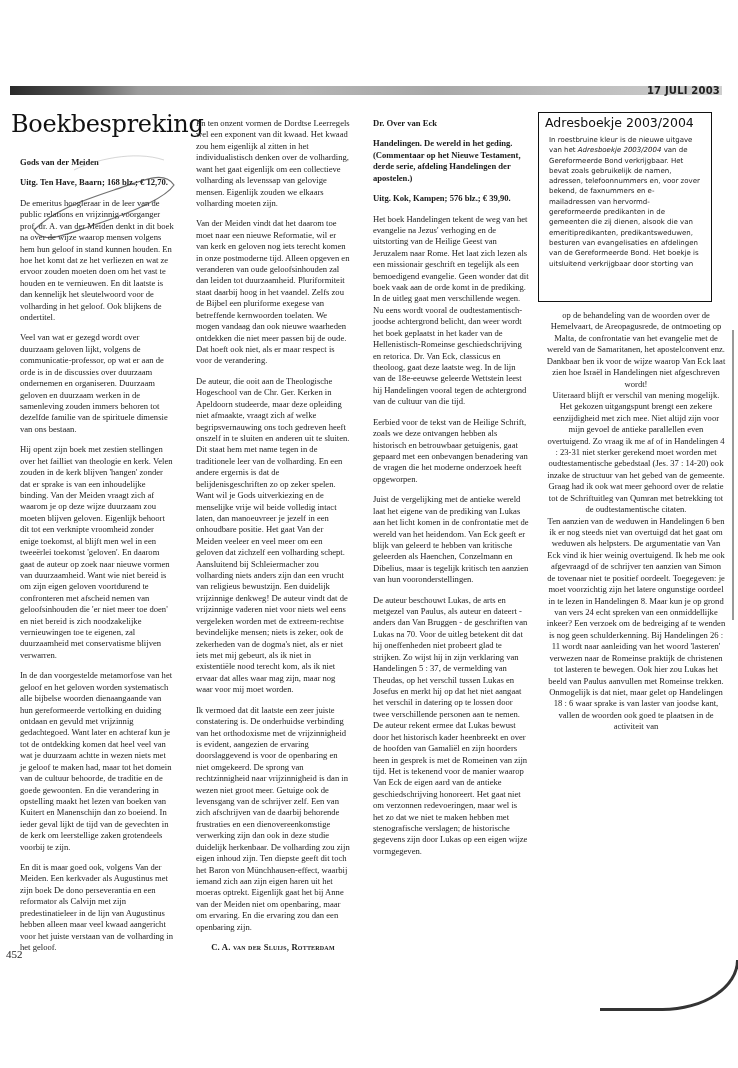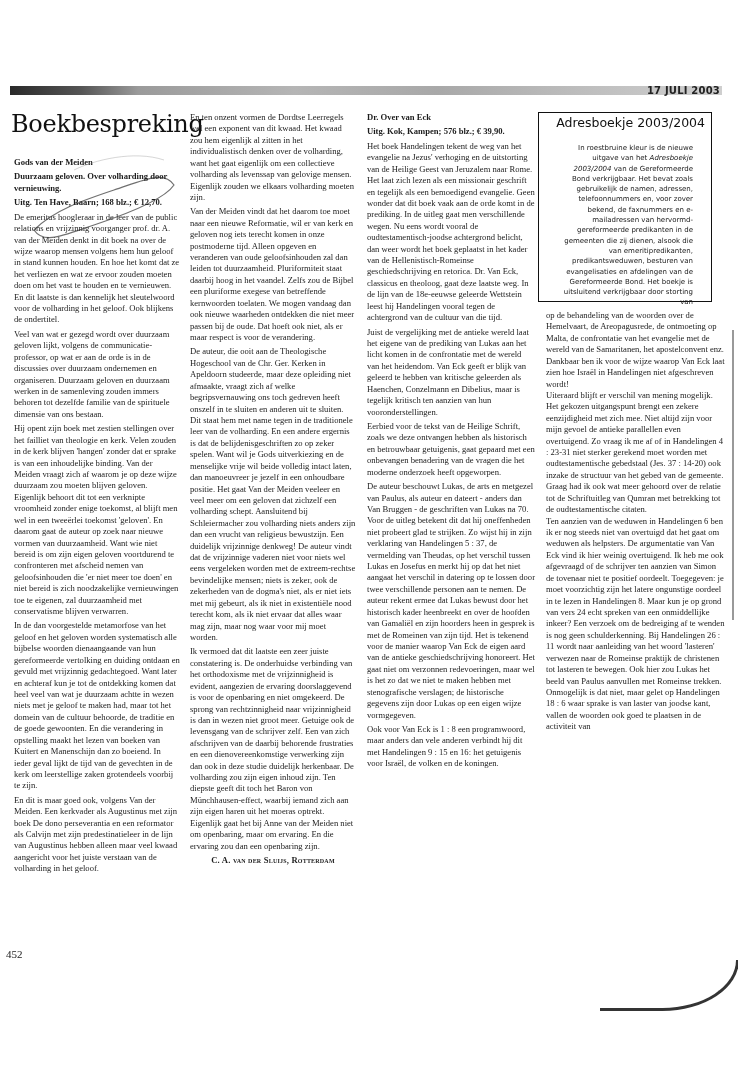--- a/index.html
+++ b/index.html
@@ -9,60 +9,59 @@
     background: linear-gradient(90deg, #2a2a2a 0%, #555 10%, #9a9a9a 18%, #b5b5b5 40%, #a8a8a8 60%, #bdbdbd 80%, #cfcfcf 100%);
   }
   .header-date {
     position: absolute; right: 18px; top: 86px; font-family: "DejaVu Sans", sans-serif;
     font-size: 10px; font-weight: bold; color: #222; line-height: 9px; letter-spacing: 0.2px;
   }
   .col {
     position: absolute; top: 109px; font-family: "Liberation Serif", serif;
     font-size: 8.6px; line-height: 11.42px; color: #1c1c1c; text-align: left;
   }
-  .col p { margin: 3px; }
+  .col p { margin: 9px; }
   .col1 { left: 11px; width: 172px; }
   .col2 { left: 187px; width: 172px; }
   .col3 { left: 364px; width: 174px; }
   .section-title {
     font-family: "DejaVu Serif", serif; font-size: 24px; line-height: 30px;
     color: #111; margin: 0 0 18px 0; letter-spacing: -0.3px; font-weight: normal;
   }
   .bold { font-weight: bold; }
   .signature { text-align: center; font-weight: bold; font-variant: small-caps; letter-spacing: 0.2px; }
   .page-number { position: absolute; left: 6px; top: 948px; font-family: "Liberation Serif", serif; font-size: 11px; color: #222; }
   .sidebar-box {
     position: absolute; left: 538px; top: 112px; width: 174px; height: 190px;
     border: 1.5px solid #111; padding: 2px 6px; box-sizing: border-box;
-    font-family: "DejaVu Sans", sans-serif; font-size: 7px; line-height: 10.3px; color: #1a1a1a; text-align: right;
+    font-family: "DejaVu Sans", sans-serif; font-size: 7px; line-height: 10.3px; color: #1a1a1a;
   }
   .sidebar-title { font-size: 12.5px; line-height: 16px; margin: 0 0 1px 0; font-weight: normal; color: #111; }
-  .sidebar-box p { margin: 12px; }
+  .sidebar-box p { margin: 4px; }
   .sidebar-box .italic { font-style: italic; }
   .sidebar-box .bullet { padding-left: 7px; text-indent: -7px; }
-  .col4-body { position: absolute; left: 546px; top: 310px; width: 180px; font-family: "Liberation Serif", serif; font-size: 8.6px; line-height: 11.42px; color: #1c1c1c; }
+  .col4-body { position: absolute; left: 546px; top: 310px; width: 180px; font-family: "Liberation Serif", serif; font-size: 8.6px; line-height: 11.42px; color: #1c1c1c; text-align: center; }
   .col4-body p { margin: 0; }
   .right-edge-line { position: absolute; left: 732px; top: 330px; width: 2px; height: 290px; background: #555; opacity: 0.6; }
   .page-curl {
     position: absolute; left: 600px; top: 960px; width: 136px; height: 48px;
     border-right: 3px solid #111; border-bottom: 3px solid #111;
     border-bottom-right-radius: 90px 60px; opacity: 0.85;
   }
   .scribble { position: absolute; left: 14px; top: 130px; width: 165px; height: 130px; pointer-events: none; }
 </style>
 </head>
 <body>
 
 <div class="header-bar"></div>
 <div class="header-date">17 JULI 2003</div>
 
 <div class="col col1">
   <h1 class="section-title">Boekbespreking</h1>
   <p class="bold">Gods van der Meiden</p>
-  <p class="bold">Duurzaam geloven. Over volharding door vernieuwing.</p>
   <p class="bold">Uitg. Ten Have, Baarn; 168 blz.; € 12,70.</p>
   <p>De emeritus hoogleraar in de leer van de public relations en vrijzinnig voorganger prof. dr. A. van der Meiden denkt in dit boek na over de wijze waarop mensen volgens hem hun geloof in stand kunnen houden. En hoe het komt dat ze het verliezen en wat ze ervoor zouden moeten doen om het vast te houden en te vernieuwen. En dit laatste is dan kennelijk het sleutelwoord voor de volharding in het geloof. Ook blijkens de ondertitel.</p>
   <p>Veel van wat er gezegd wordt over duurzaam geloven lijkt, volgens de communicatie-professor, op wat er aan de orde is in de discussies over duurzaam ondernemen en organiseren. Duurzaam geloven en duurzaam werken in de samenleving zouden immers behoren tot dezelfde familie van de spirituele dimensie van ons bestaan.</p>
   <p>Hij opent zijn boek met zestien stellingen over het failliet van theologie en kerk. Velen zouden in de kerk blijven 'hangen' zonder dat er sprake is van een inhoudelijke binding. Van der Meiden vraagt zich af waarom je op deze wijze duurzaam zou moeten blijven geloven. Eigenlijk behoort dit tot een verknipte vroomheid zonder enige toekomst, al blijft men wel in een tweeërlei toekomst 'geloven'. En daarom gaat de auteur op zoek naar nieuwe vormen van duurzaamheid. Want wie niet bereid is om zijn eigen geloven voortdurend te confronteren met afscheid nemen van geloofsinhouden die 'er niet meer toe doen' en niet bereid is zich noodzakelijke vernieuwingen toe te eigenen, zal duurzaamheid met conservatisme blijven verwarren.</p>
   <p>In de dan voorgestelde metamorfose van het geloof en het geloven worden systematisch alle bijbelse woorden dienaangaande van hun gereformeerde vertolking en duiding ontdaan en gevuld met vrijzinnig gedachtegoed. Want later en achteraf kun je tot de ontdekking komen dat heel veel van wat je duurzaam achtte in wezen niets met je geloof te maken had, maar tot het domein van de cultuur behoorde, de traditie en de goede gewoonten. En die verandering in opstelling maakt het lezen van boeken van Kuitert en Manenschijn dan zo boeiend. In ieder geval lijkt de tijd van de gevechten in de kerk om leerstellige zaken grotendeels voorbij te zijn.</p>
   <p>En dit is maar goed ook, volgens Van der Meiden. Een kerkvader als Augustinus met zijn boek De dono perseverantia en een reformator als Calvijn met zijn predestinatieleer in de lijn van Augustinus hebben alleen maar veel kwaad aangericht voor het juiste verstaan van de volharding in het geloof.</p>
 </div>
 <svg class="scribble" viewBox="0 0 165 130">
   <path d="M20 100 C40 80, 70 70, 100 60 S150 40, 160 55 C150 70, 110 85, 80 95 S30 115, 20 100 Z" fill="none" stroke="#333" stroke-width="1.2" opacity="0.7"></path>
   <path d="M60 40 C80 30, 120 20, 150 30" fill="none" stroke="#999" stroke-width="0.8" opacity="0.5"></path>
@@ -72,26 +71,26 @@
 <div class="col col2">
   <p>En ten onzent vormen de Dordtse Leerregels wel een exponent van dit kwaad. Het kwaad zou hem eigenlijk al zitten in het individualistisch denken over de volharding, want het gaat eigenlijk om een collectieve volharding als levenssap van gelovige mensen. Eigenlijk zouden we elkaars volharding moeten zijn.</p>
   <p>Van der Meiden vindt dat het daarom toe moet naar een nieuwe Reformatie, wil er van kerk en geloven nog iets terecht komen in onze postmoderne tijd. Alleen opgeven en veranderen van oude geloofsinhouden zal dan leiden tot duurzaamheid. Pluriformiteit staat daarbij hoog in het vaandel. Zelfs zou de Bijbel een pluriforme exegese van betreffende kernwoorden toelaten. We mogen vandaag dan ook nieuwe waarheden ontdekken die niet meer passen bij de oude. Dat hoeft ook niet, als er maar respect is voor de verandering.</p>
   <p>De auteur, die ooit aan de Theologische Hogeschool van de Chr. Ger. Kerken in Apeldoorn studeerde, maar deze opleiding niet afmaakte, vraagt zich af welke begripsvernauwing ons toch gedreven heeft onszelf in te sluiten en anderen uit te sluiten. Dit staat hem met name tegen in de traditionele leer van de volharding. En een andere ergernis is dat de belijdenisgeschriften zo op zeker spelen. Want wil je Gods uitverkiezing en de menselijke vrije wil beide volledig intact laten, dan manoeuvreer je jezelf in een onhoudbare positie. Het gaat Van der Meiden veeleer en veel meer om een geloven dat zichzelf een volharding schept. Aansluitend bij Schleiermacher zou volharding niets anders zijn dan een vrucht van religieus bewustzijn. Een duidelijk vrijzinnige denkweg! De auteur vindt dat de vrijzinnige vaderen niet voor niets wel eens vergeleken worden met de extreem-rechtse bevindelijke mensen; niets is zeker, ook de zekerheden van de dogma's niet, als er niet iets met mij gebeurt, als ik niet in existentiële nood terecht kom, als ik niet ervaar dat alles waar mag zijn, maar nog waar voor mij moet worden.</p>
   <p>Ik vermoed dat dit laatste een zeer juiste constatering is. De onderhuidse verbinding van het orthodoxisme met de vrijzinnigheid is evident, aangezien de ervaring doorslaggevend is voor de openbaring en niet omgekeerd. De sprong van rechtzinnigheid naar vrijzinnigheid is dan in wezen niet groot meer. Getuige ook de levensgang van de schrijver zelf. Een van zich afschrijven van de daarbij behorende frustraties en een dienovereenkomstige verwerking zijn dan ook in deze studie duidelijk herkenbaar. De volharding zou zijn eigen inhoud zijn. Ten diepste geeft dit toch het Baron von Münchhausen-effect, waarbij iemand zich aan zijn eigen haren uit het moeras optrekt. Eigenlijk gaat het bij Anne van der Meiden niet om openbaring, maar om ervaring. En die ervaring zou dan een openbaring zijn.</p>
   <p class="signature">C. A. van der Sluijs, Rotterdam</p>
 </div>
 
 <div class="col col3">
   <p class="bold">Dr. Over van Eck</p>
+  <p class="bold">Handelingen. De wereld in het geding. (Commentaar op het Nieuwe Testament, derde serie, afdeling Handelingen der apostelen.)</p>
   <p class="bold">Uitg. Kok, Kampen; 576 blz.; € 39,90.</p>
   <p>Het boek Handelingen tekent de weg van het evangelie na Jezus' verhoging en de uitstorting van de Heilige Geest van Jeruzalem naar Rome. Het laat zich lezen als een missionair geschrift en tegelijk als een bemoedigend evangelie. Geen wonder dat dit boek vaak aan de orde komt in de prediking. In de uitleg gaat men verschillende wegen. Nu eens wordt vooral de oudtestamentisch-joodse achtergrond belicht, dan weer wordt het boek geplaatst in het kader van de Hellenistisch-Romeinse geschiedschrijving en retorica. Dr. Van Eck, classicus en theoloog, gaat deze laatste weg. In de lijn van de 18e-eeuwse geleerde Wettstein leest hij Handelingen vooral tegen de achtergrond van de cultuur van die tijd.</p>
+  <p>Eerbied voor de tekst van de Heilige Schrift, zoals we deze ontvangen hebben als historisch en betrouwbaar getuigenis, gaat gepaard met een onbevangen benadering van de vragen die het moderne onderzoek heeft opgeworpen.</p>
   <p>Juist de vergelijking met de antieke wereld laat het eigene van de prediking van Lukas aan het licht komen in de confrontatie met de wereld van het heidendom. Van Eck geeft er blijk van geleerd te hebben van kritische geleerden als Haenchen, Conzelmann en Dibelius, maar is tegelijk kritisch ten aanzien van hun vooronderstellingen.</p>
-  <p>Eerbied voor de tekst van de Heilige Schrift, zoals we deze ontvangen hebben als historisch en betrouwbaar getuigenis, gaat gepaard met een onbevangen benadering van de vragen die het moderne onderzoek heeft opgeworpen.</p>
   <p>De auteur beschouwt Lukas, de arts en metgezel van Paulus, als auteur en dateert - anders dan Van Bruggen - de geschriften van Lukas na 70. Voor de uitleg betekent dit dat hij oneffenheden niet probeert glad te strijken. Zo wijst hij in zijn verklaring van Handelingen 5 : 37, de vermelding van Theudas, op het verschil tussen Lukas en Josefus en merkt hij op dat het niet aangaat het verschil in datering op te lossen door twee verschillende personen aan te nemen. De auteur rekent ermee dat Lukas bewust door het historisch kader heenbreekt en over de hoofden van Gamaliël en zijn hoorders heen in gesprek is met de Romeinen van zijn tijd. Het is tekenend voor de manier waarop Van Eck de eigen aard van de antieke geschiedschrijving honoreert. Het gaat niet om verzonnen redevoeringen, maar wel is het zo dat we niet te maken hebben met stenografische verslagen; de historische gegevens zijn door Lukas op een eigen wijze vormgegeven.</p>
-  <p>Ook voor Van Eck is 1 : 8 een programwoord, maar anders dan vele anderen verbindt hij dit met Handelingen 9 : 15 en 16: het getuigenis voor Israël, de volken en de koningen.</p>
 </div>
 
 <div class="sidebar-box">
   <h2 class="sidebar-title">Adresboekje 2003/2004</h2>
   <p><span>In roestbruine kleur is de nieuwe uitgave van het </span><span class="italic">Adresboekje 2003/2004</span><span> van de Gereformeerde Bond verkrijgbaar. Het bevat zoals gebruikelijk de namen, adressen, telefoonnummers en, voor zover bekend, de faxnummers en e-mailadressen van hervormd-gereformeerde predikanten in de gemeenten die zij dienen, alsook die van emeritipredikanten, predikantsweduwen, besturen van evangelisaties en afdelingen van de Gereformeerde Bond. Het boekje is uitsluitend verkrijgbaar door storting van</span></p>
 </div>
 
 <div class="col4-body">
   <p>op de behandeling van de woorden over de Hemelvaart, de Areopagusrede, de ontmoeting op Malta, de confrontatie van het evangelie met de wereld van de Samaritanen, het apostelconvent enz. Dankbaar ben ik voor de wijze waarop Van Eck laat zien hoe Israël in Handelingen niet afgeschreven wordt!</p>
   <p>Uiteraard blijft er verschil van mening mogelijk. Het gekozen uitgangspunt brengt een zekere eenzijdigheid met zich mee. Niet altijd zijn voor mijn gevoel de antieke parallellen even overtuigend. Zo vraag ik me af of in Handelingen 4 : 23-31 niet sterker gerekend moet worden met oudtestamentische gebedstaal (Jes. 37 : 14-20) ook inzake de structuur van het gebed van de gemeente. Graag had ik ook wat meer gehoord over de relatie tot de Schriftuitleg van Qumran met betrekking tot de oudtestamentische citaten.</p>

